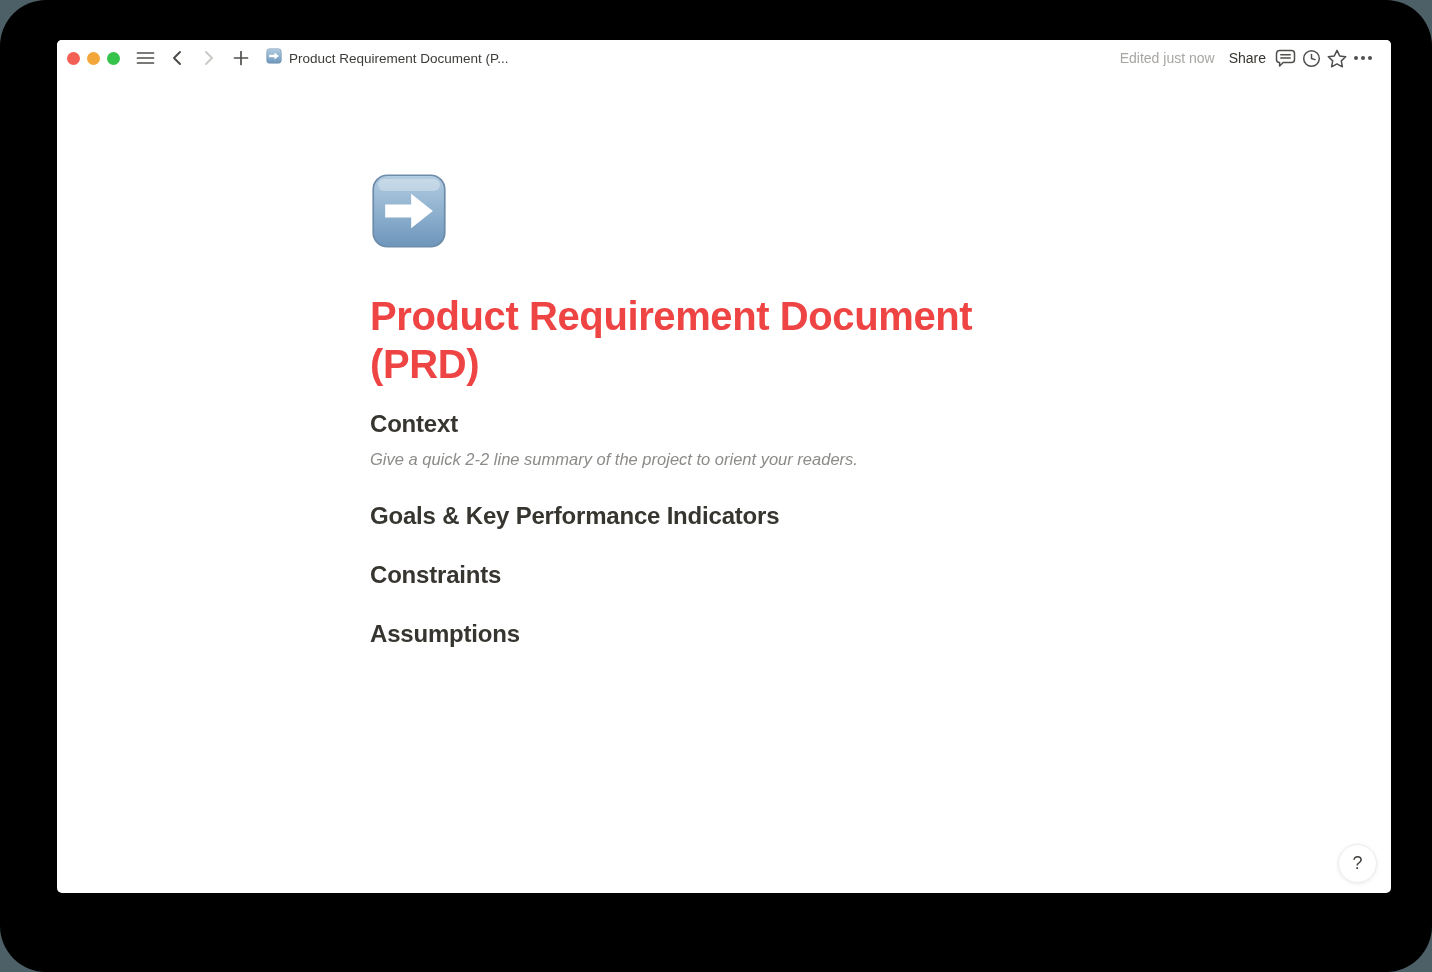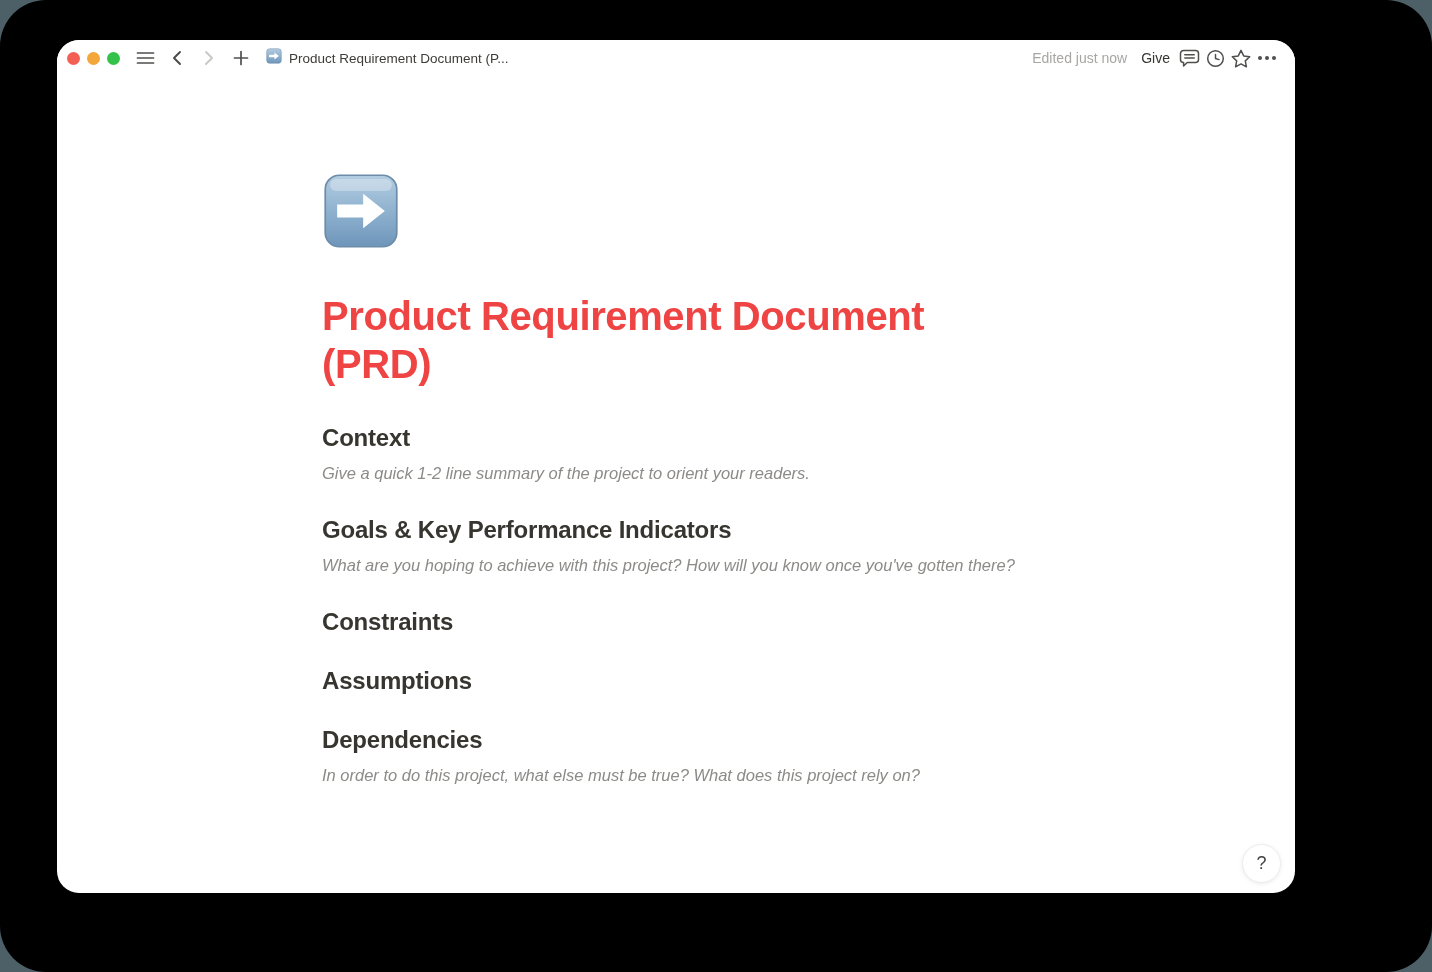--- a/index.html
+++ b/index.html
@@ -10,23 +10,23 @@
     font-family: "Liberation Sans", sans-serif;
   }
   .backdrop {
     position: absolute; inset: 0;
     background: #000;
     border-radius: 46px;
   }
   .window {
     position: absolute;
     left: 57px; top: 40px;
-    width: 1238px; height: 853px;
+    width: 1334px; height: 853px;
     background: #ffffff;
-    border-radius: 22px;
+    border-radius: 5px;
     overflow: hidden;
   }
   
   .titlebar {
     height: 36px;
     display: flex; align-items: center;
     padding: 0 15px 0 10px;
     background: #fff;
     user-select: none;
   }
@@ -88,21 +88,21 @@
   }
   .section h2 {
     margin-top: 28px;
     font-size: 24px;
     line-height: 1.3;
     font-weight: 700;
     letter-spacing: -0.2px;
     color: #37352f;
     cursor: text;
   }
-  .section:first-of-type h2 { margin-top: 34px; }
+  .section:first-of-type h2 { margin-top: 20px; }
   .section p {
     margin-top: 8px;
     font-size: 16.5px;
     line-height: 1.5;
     font-style: italic;
     color: #8c8b88;
     cursor: text;
   }
   
   .help-button {
@@ -175,21 +175,21 @@
           </defs>
           <rect x="3" y="3" width="66" height="66" rx="14" fill="url(#g1)" stroke="#6787a5" stroke-width="2"></rect>
           <path d="M14 30 H38 V20 L58 36 L38 52 V42 H14 Z" fill="#ffffff"></path>
         </svg>
       </span>
       <span class="tab-title">Product Requirement Document (P...</span>
     </div>
 
     <div class="tb-right">
       <span class="edited-status">Edited just now</span>
-      <span class="share-button">Give</span>
+      <span class="share-button">Share</span>
       <span class="tb-icon">
         <span>
           <svg width="21" height="19" viewBox="0 0 21 19" fill="none" stroke="#4f4f4d" stroke-width="1.5" stroke-linecap="round" stroke-linejoin="round">
             <path d="M4.5 1.5 H16.5 A3 3 0 0 1 19.5 4.5 V10.5 A3 3 0 0 1 16.5 13.5 H8.2 L4.6 17 V13.5 H4.5 A3 3 0 0 1 1.5 10.5 V4.5 A3 3 0 0 1 4.5 1.5 Z"></path>
             <path d="M5.8 5.8 H15.2 M5.8 9 H15.2"></path>
           </svg>
         </span>
       </span>
       <span class="tb-icon">
         <span>
@@ -233,40 +233,35 @@
           <rect x="3" y="3" width="66" height="66" rx="13" fill="url(#g2)" stroke="#6d8caa" stroke-width="1.6"></rect>
           <rect x="7.5" y="6.5" width="57" height="11" rx="5.5" fill="rgba(255,255,255,0.30)"></rect>
           <path d="M14 30 H38 V20 L58 36 L38 52 V42 H14 Z" fill="#ffffff"></path>
         </svg>
       </span>
 
       <h1 class="page-title">Product Requirement Document (PRD)</h1>
 
       <div class="section">
         <h2>Context</h2>
-        <p>Give a quick 1-2 line summary of the project to orient your readers.</p>
+        <p>Give a quick 2-2 line summary of the project to orient your readers.</p>
       </div>
 
       <div class="section">
         <h2>Goals &amp; Key Performance Indicators</h2>
-        <p>What are you hoping to achieve with this project? How will you know once you've gotten there?</p>
       </div>
 
       <div class="section">
         <h2>Constraints</h2>
       </div>
 
       <div class="section">
         <h2>Assumptions</h2>
       </div>
 
-      <div class="section">
-        <h2>Dependencies</h2>
-        <p>In order to do this project, what else must be true? What does this project rely on?</p>
-      </div>
 
     </div>
   </div>
 
   <div class="help-button">
     <span>?</span>
   </div>
 
 </div>
 

